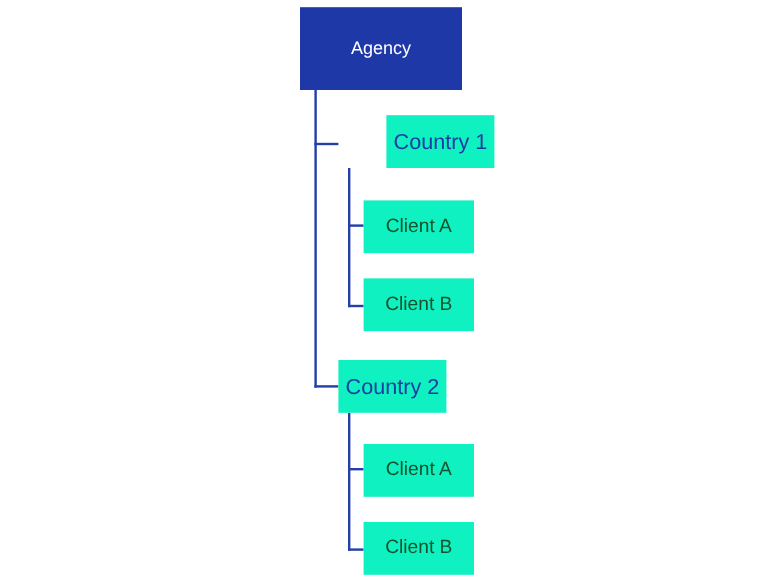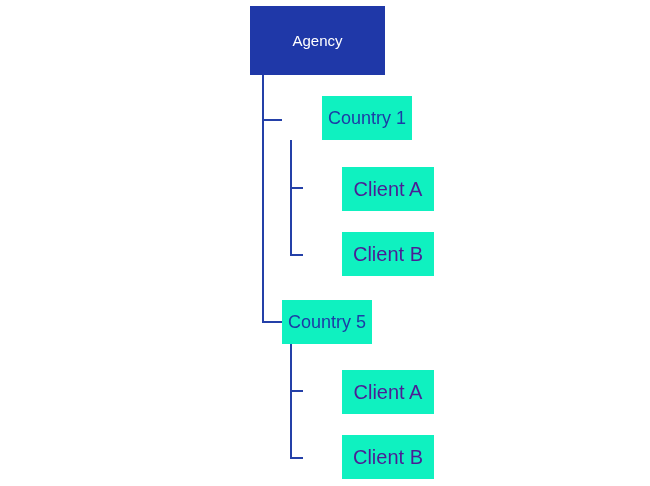--- a/index.html
+++ b/index.html
@@ -32,23 +32,22 @@
   }
   .node-branch {
     width: 90px; height: 44px;
     background: #0FF1C0;
     color: #1C3CA5;
     font-size: 18px;
   }
   .node-leaf {
     width: 92px; height: 44px;
     background: #0FF1C0;
-    color: #4c1d95;
-    font-size: 20px;
-    margin-left: 39px;
+    color: #14532d;
+    font-size: 16px;
   }
   .node-country1 { left: 282px; top: 96px; margin-left: 40px; }
   .node-country2 { left: 282px; top: 300px; }
   .node-c1a { left: 303px; top: 167px; }
   .node-c1b { left: 303px; top: 232px; }
   .node-c2a { left: 303px; top: 370px; }
   .node-c2b { left: 303px; top: 435px; }
 
   .connector {
     position: absolute;
@@ -89,21 +88,21 @@
 
   <div class="node node-leaf node-c1a">
     <span>Client A</span>
   </div>
 
   <div class="node node-leaf node-c1b">
     <span>Client B</span>
   </div>
 
   <div class="node node-branch node-country2">
-    <span>Country 5</span>
+    <span>Country 2</span>
   </div>
 
   <div class="node node-leaf node-c2a">
     <span>Client A</span>
   </div>
 
   <div class="node node-leaf node-c2b">
     <span>Client B</span>
   </div>
 

